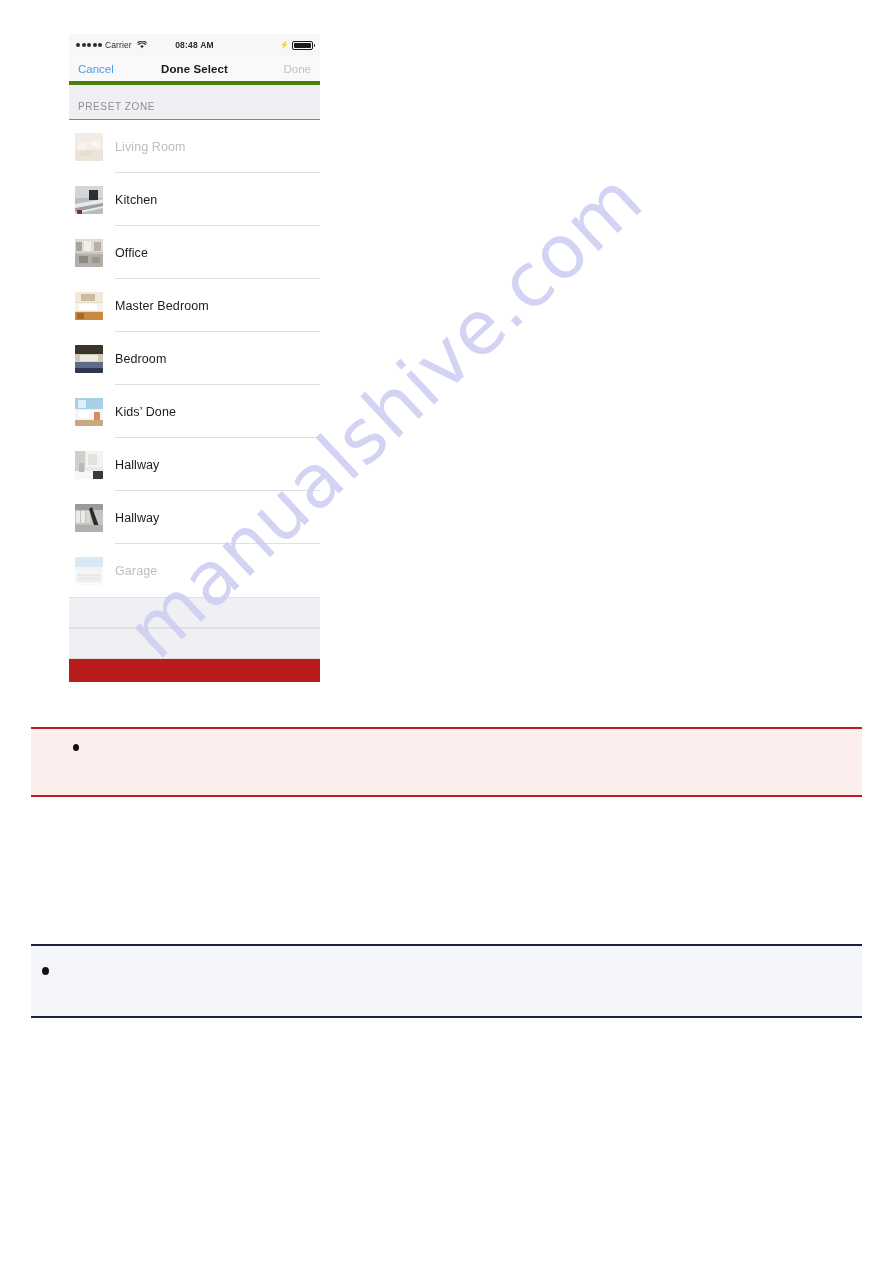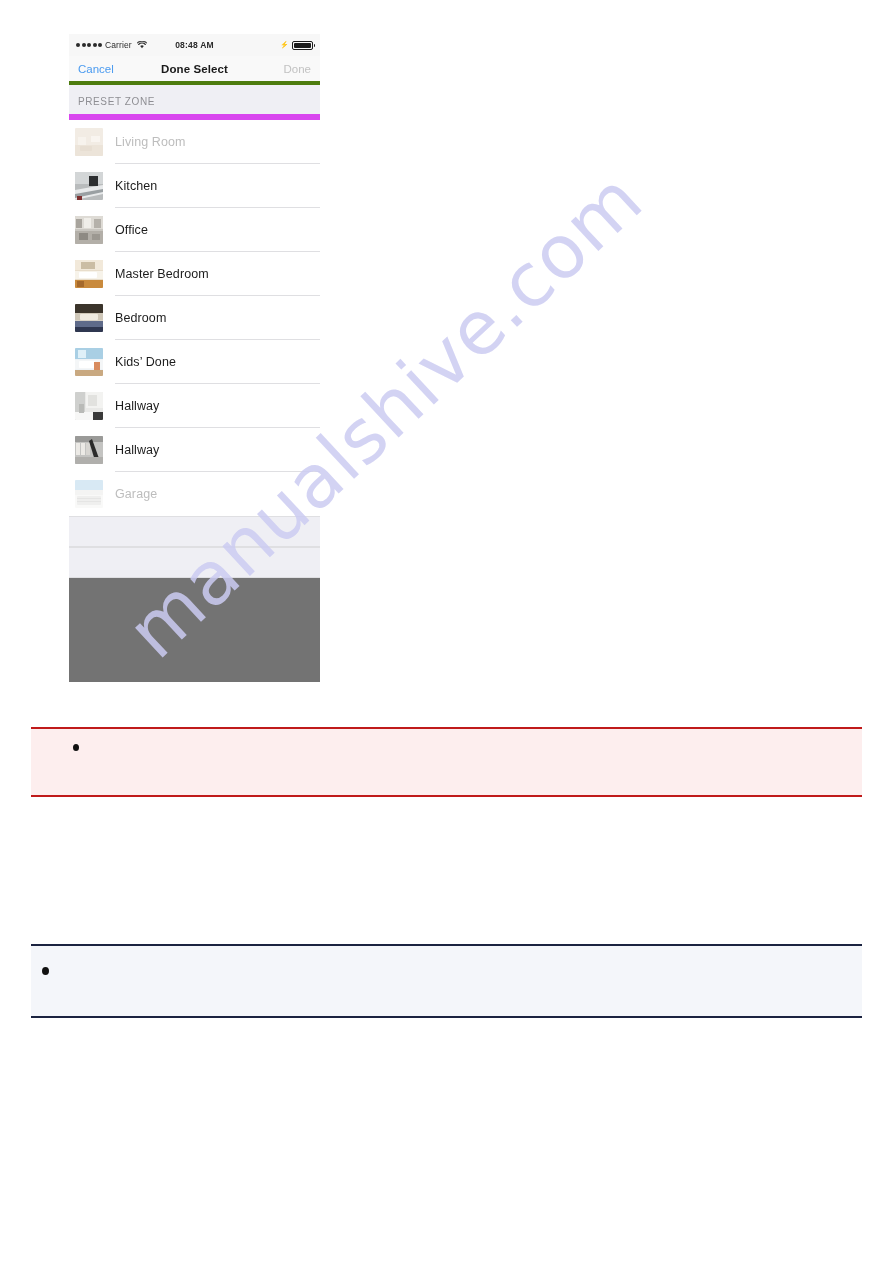--- a/index.html
+++ b/index.html
@@ -40,21 +40,21 @@
     font-weight: 400;
   }
 
   
   #phone-screenshot {
     position: absolute;
     left: 69px;
     top: 34px;
     width: 251px;
     height: 648px;
-    background: #737373;
+    background: #b91c1c;
     z-index: 2;
   }
 
   
   .status-bar {
     height: 22px;
     background: #f7f7f7;
     display: flex;
     align-items: center;
     padding: 0 7px;
@@ -167,30 +167,30 @@
   .table-body {
     background: #ffffff;
   }
   .section-header {
     height: 35px;
     background: #efeff4;
     display: flex;
     align-items: flex-end;
     padding: 0 26px 7px 9px;
     box-sizing: border-box;
-    border-bottom: 6px solid #d946ef;
+    border-bottom: 1px solid #d946ef;
   }
   .section-header span {
     font-size: 10px;
     color: #8e8e93;
     letter-spacing: 0.6px;
   }
 
   .zone-row {
-    height: 44px;
+    height: 53px;
     display: flex;
     align-items: center;
     background: #ffffff;
     padding-left: 6px;
     box-sizing: border-box;
     position: relative;
   }
   .zone-row .thumb {
     width: 28px;
     height: 28px;

